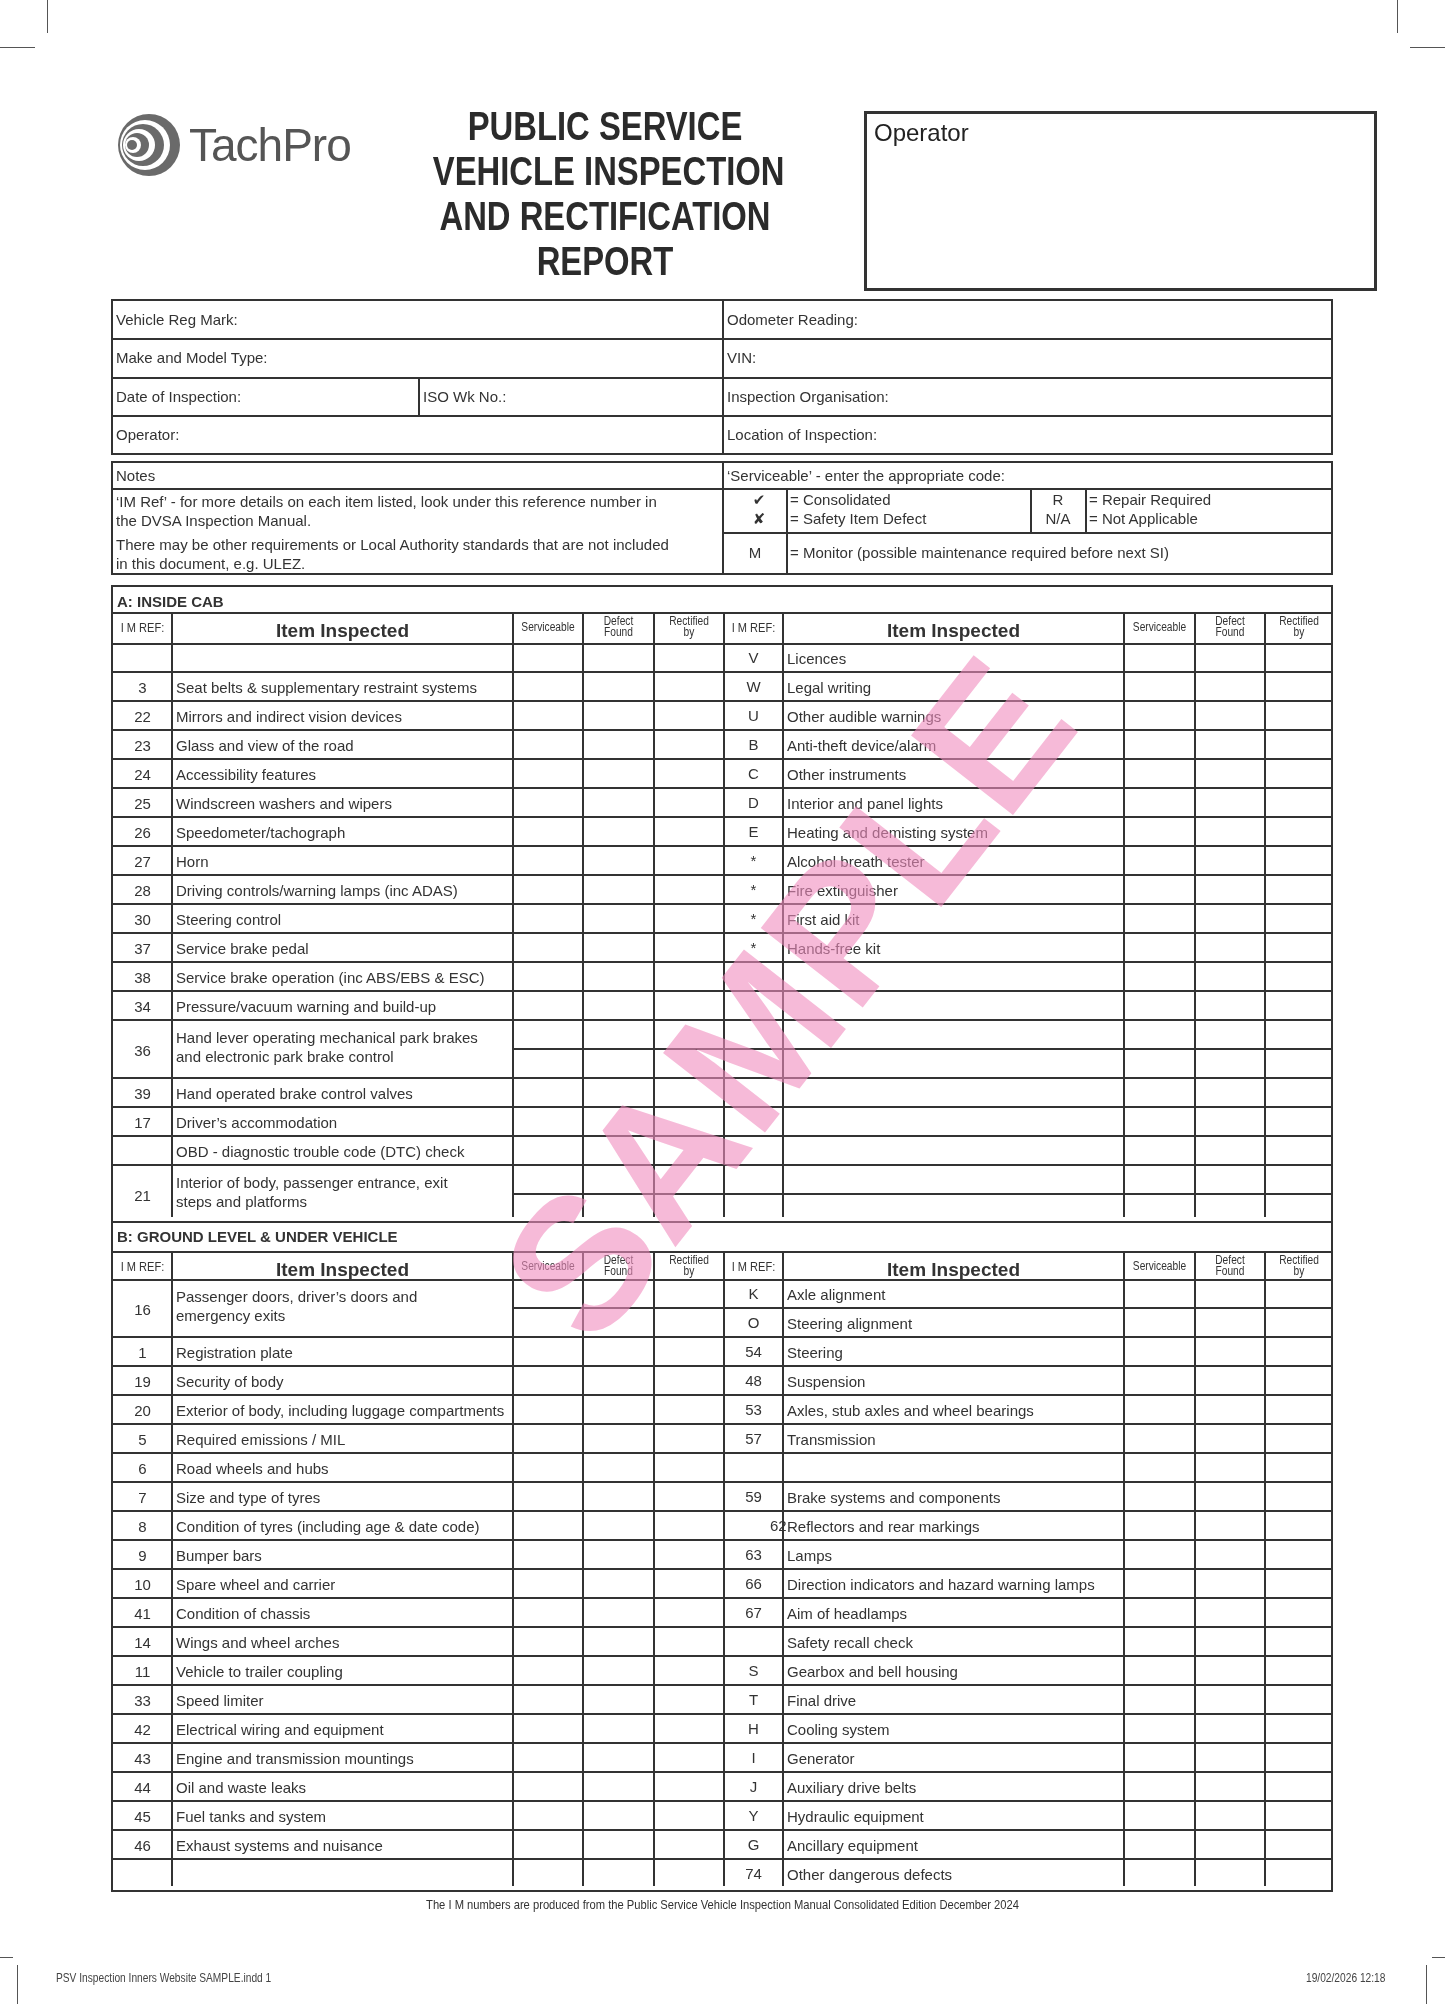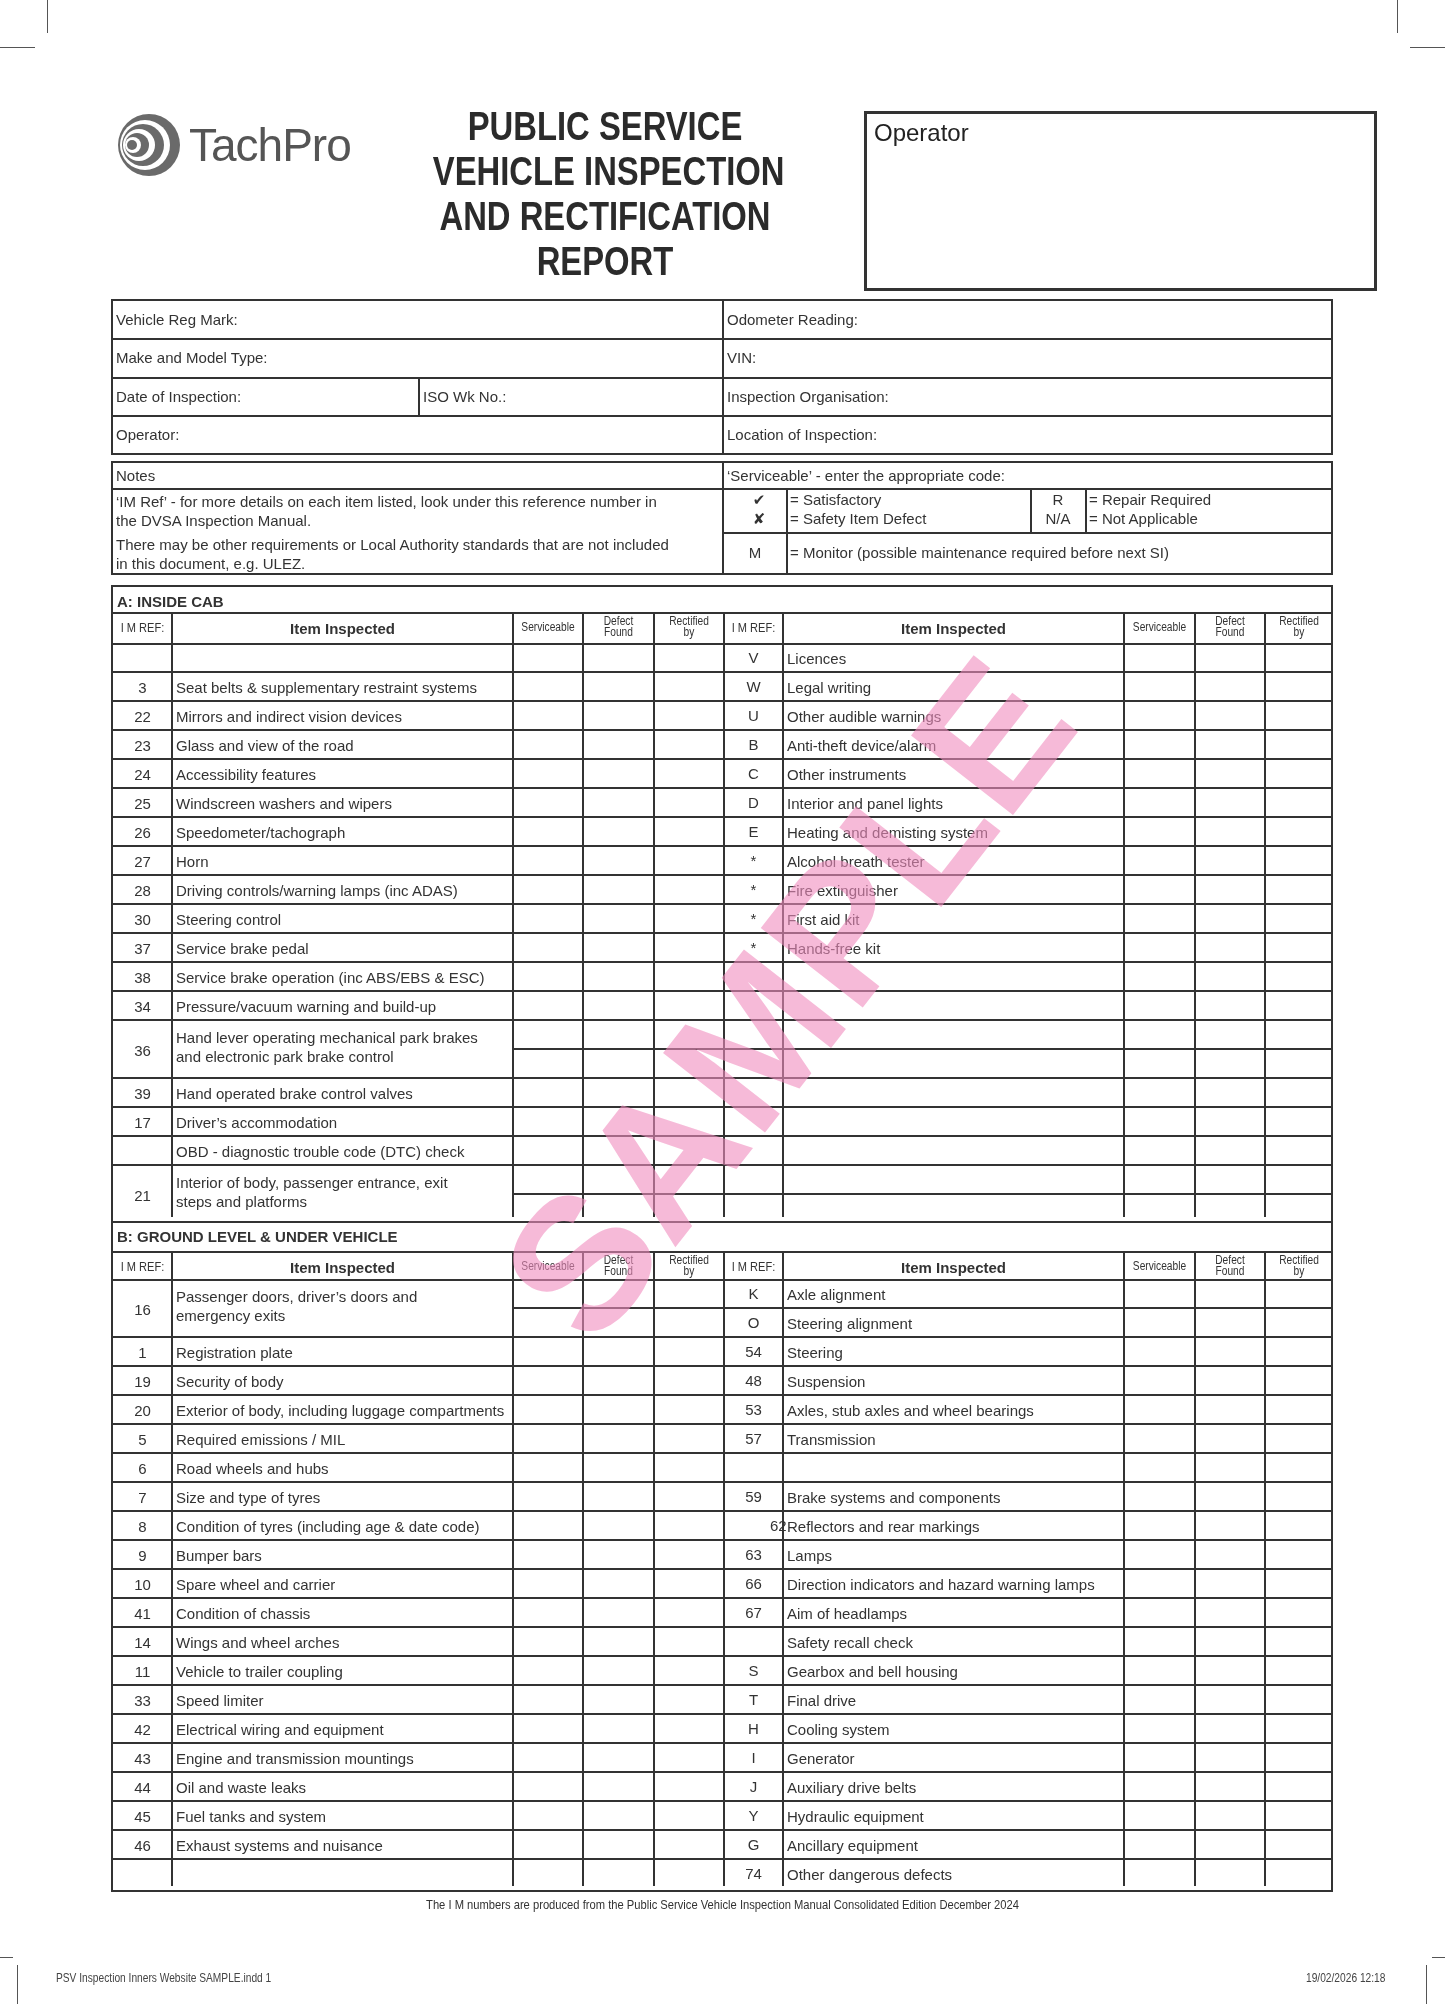--- a/index.html
+++ b/index.html
@@ -23,21 +23,21 @@
 
   
   .box { position: absolute; border: 2px solid #333; }
   .cell { position: absolute; font-size: 15px; color: #333; white-space: nowrap; }
   .hline { position: absolute; height: 2px; background: #333; }
   .vline { position: absolute; width: 2px; background: #333; }
 
   
   .tbl { position: absolute; left: 111px; width: 1222px; border: 2px solid #333; }
   .tbl-title { position: absolute; left: 4px; font-size: 15px; font-weight: bold; color: #333; }
-  .colhdr { position: absolute; font-size: 15px; font-weight: bold; color: #333; text-align: center; }
+  .colhdr { position: absolute; font-size: 19px; font-weight: bold; color: #333; text-align: center; }
   .colhdr-sm { position: absolute; font-size: 12px; color: #333; text-align: center; line-height: 11px; transform: scaleX(0.85); }
   .row { position: absolute; left: 0; width: 1218px; }
   .ref { position: absolute; width: 59px; text-align: center; font-size: 15px; color: #333; }
   .item { position: absolute; font-size: 15px; color: #333; line-height: 19px; white-space: nowrap; }
 
   .footer-note { position: absolute; left: 0; width: 1445px; top: 1897px; text-align: center; font-size: 13px; color: #333;
                  transform: scaleX(0.86); }
   .slug-l { position: absolute; left: 56px; top: 1971px; font-size: 12px; color: #444; transform: scaleX(0.85); transform-origin: left; }
   .slug-r { position: absolute; right: 60px; top: 1971px; font-size: 12px; color: #444; transform: scaleX(0.85); transform-origin: right; }
 
@@ -115,21 +115,21 @@
     <div>the DVSA Inspection Manual.</div>
   </div>
   <div class="cell" style="left:3px;top:72px;line-height:19px;">
     <div>There may be other requirements or Local Authority standards that are not included</div>
     <div>in this document, e.g. ULEZ.</div>
   </div>
 
   <div class="cell" style="left:614px;top:4px;">‘Serviceable’ - enter the appropriate code:</div>
   <div class="cell" style="left:631px;top:28px;width:30px;text-align:center;">✔</div>
   <div class="cell" style="left:631px;top:47px;width:30px;text-align:center;">✘</div>
-  <div class="cell" style="left:677px;top:28px;">= Satisfactory</div>
+  <div class="cell" style="left:677px;top:28px;">= Consolidated</div>
   <div class="cell" style="left:677px;top:47px;">= Safety Item Defect</div>
   <div class="cell" style="left:919px;top:28px;width:52px;text-align:center;">R</div>
   <div class="cell" style="left:919px;top:47px;width:52px;text-align:center;">N/A</div>
   <div class="cell" style="left:976px;top:28px;">= Repair Required</div>
   <div class="cell" style="left:976px;top:47px;">= Not Applicable</div>
   <div class="cell" style="left:611px;top:81px;width:62px;text-align:center;">M</div>
   <div class="cell" style="left:677px;top:81px;">= Monitor (possible maintenance required before next SI)</div>
 </div>
 
 <div class="tbl" id="secA" style="top:585px;height:638px;">

